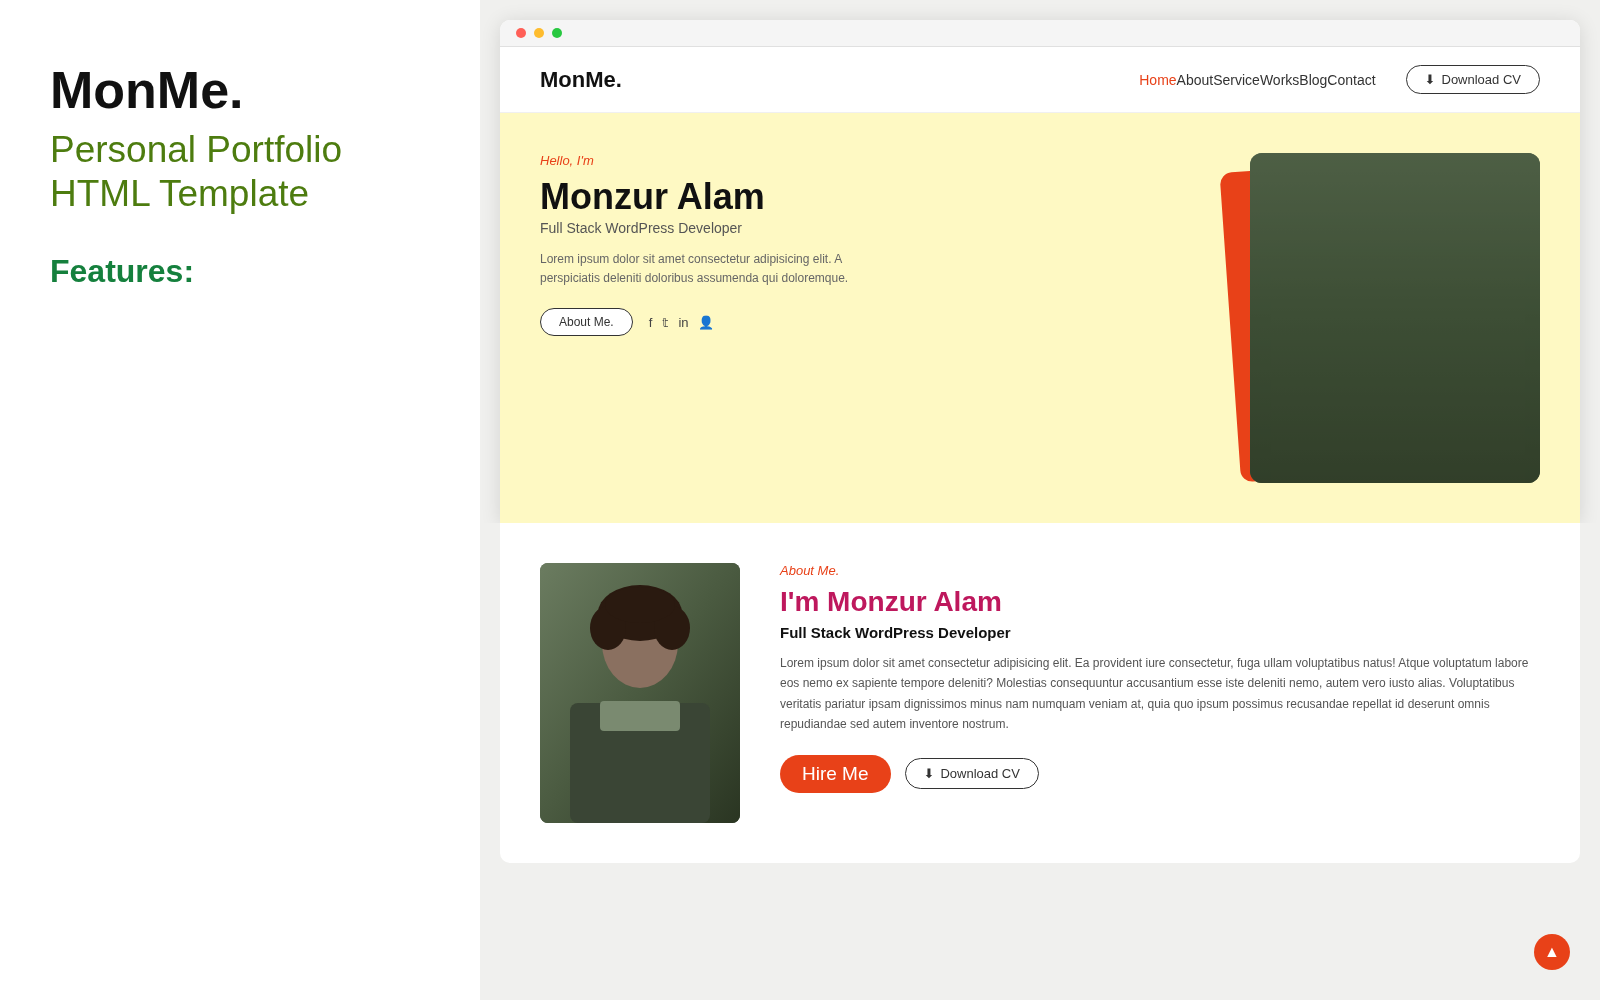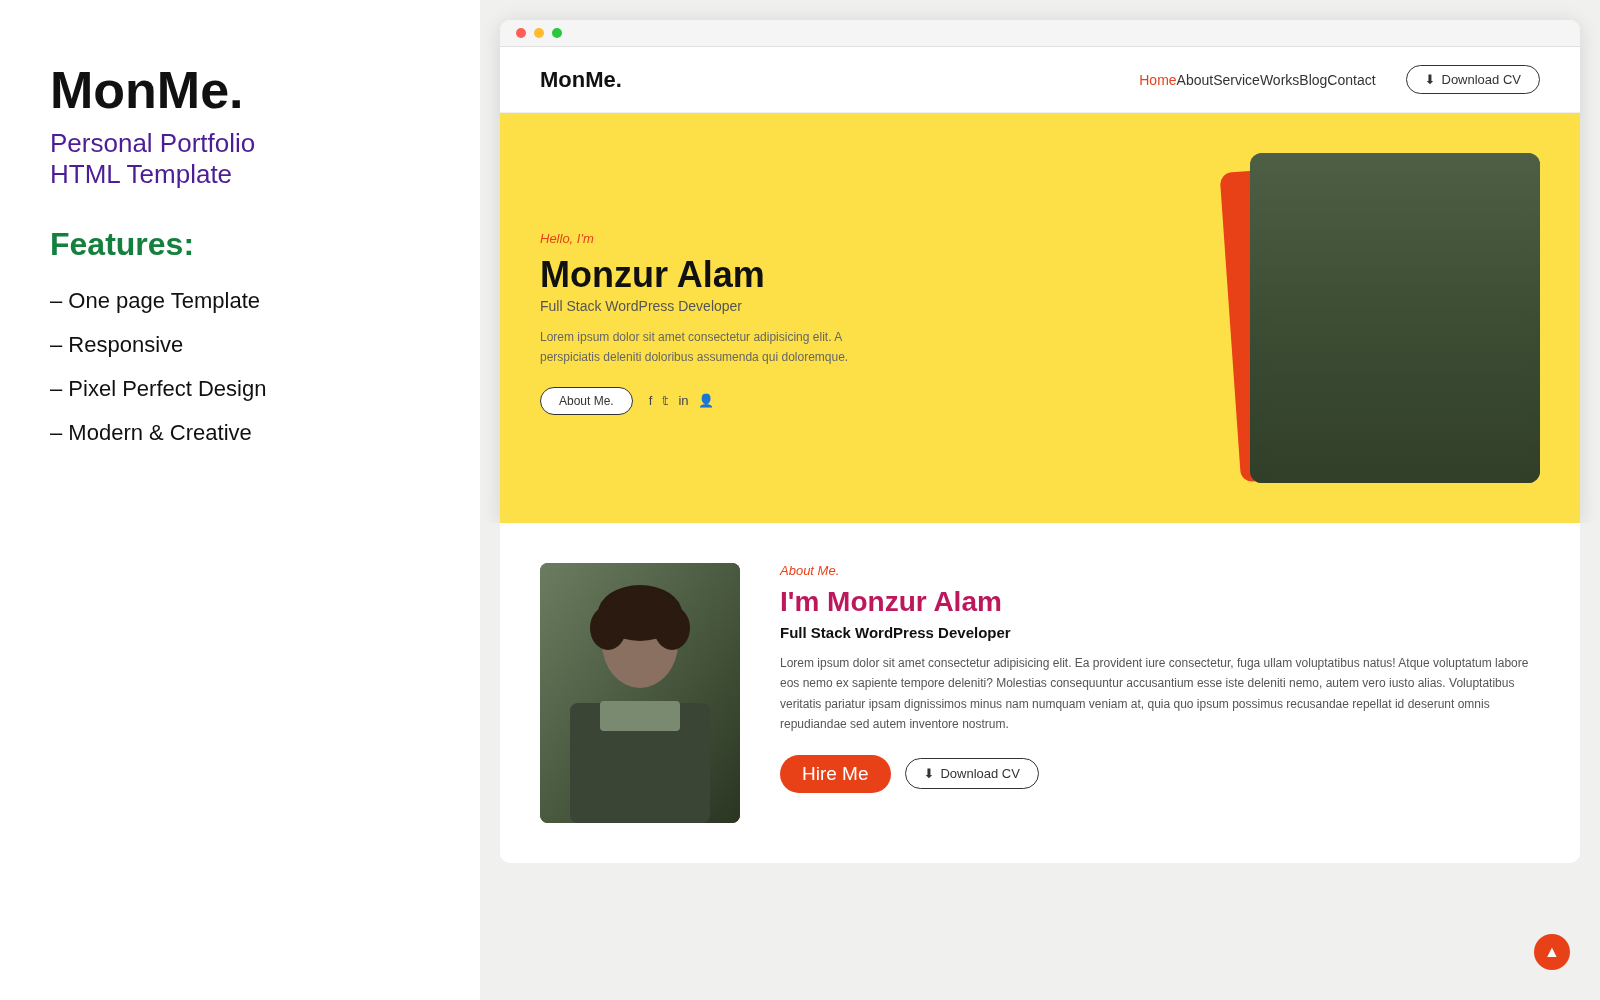--- a/index.html
+++ b/index.html
@@ -19,23 +19,23 @@
       padding: 60px 50px;
       background: #fff;
     }
     .left-brand {
       font-size: 52px;
       font-weight: 900;
       color: #111;
       margin-bottom: 8px;
     }
     .left-subtitle {
-      font-size: 26px;
+      font-size: 37px;
       font-weight: 400;
-      color: #4c1d95;
+      color: #4d7c0f;
       line-height: 1.2;
       margin-bottom: 36px;
     }
     .left-features-title {
       font-size: 32px;
       font-weight: 800;
       color: #15803d;
       margin-bottom: 16px;
     }
     .left-features-list {
@@ -122,23 +122,23 @@
       background: #fff;
       cursor: pointer;
       display: flex;
       align-items: center;
       gap: 6px;
     }
 
     
     .hero-section {
       display: flex;
-      align-items: center;
+      align-items: flex-start;
       padding: 40px 40px 30px 40px;
-      background: #fde047;
+      background: #fef9c3;
       position: relative;
       min-height: 380px;
     }
     .hero-text {
       flex: 1;
       z-index: 2;
     }
     .hero-greeting {
       font-size: 13px;
       color: #e84118;
@@ -323,26 +323,20 @@
 </head>
 <body>
 
 <div class="left-panel">
   <div class="left-brand">MonMe.</div>
   <div class="left-subtitle">
     <span>Personal Portfolio</span><br>
     <span>HTML Template</span>
   </div>
   <div class="left-features-title">Features:</div>
-  <ul class="left-features-list">
-    <li>One page Template</li>
-    <li>Responsive</li>
-    <li>Pixel Perfect Design</li>
-    <li>Modern &amp; Creative</li>
-  </ul>
 </div>
 
 <div class="right-panel">
 
   <div class="browser-chrome">
     <div class="browser-bar">
       <div class="browser-dot dot-red"></div>
       <div class="browser-dot dot-yellow"></div>
       <div class="browser-dot dot-green"></div>
     </div>

